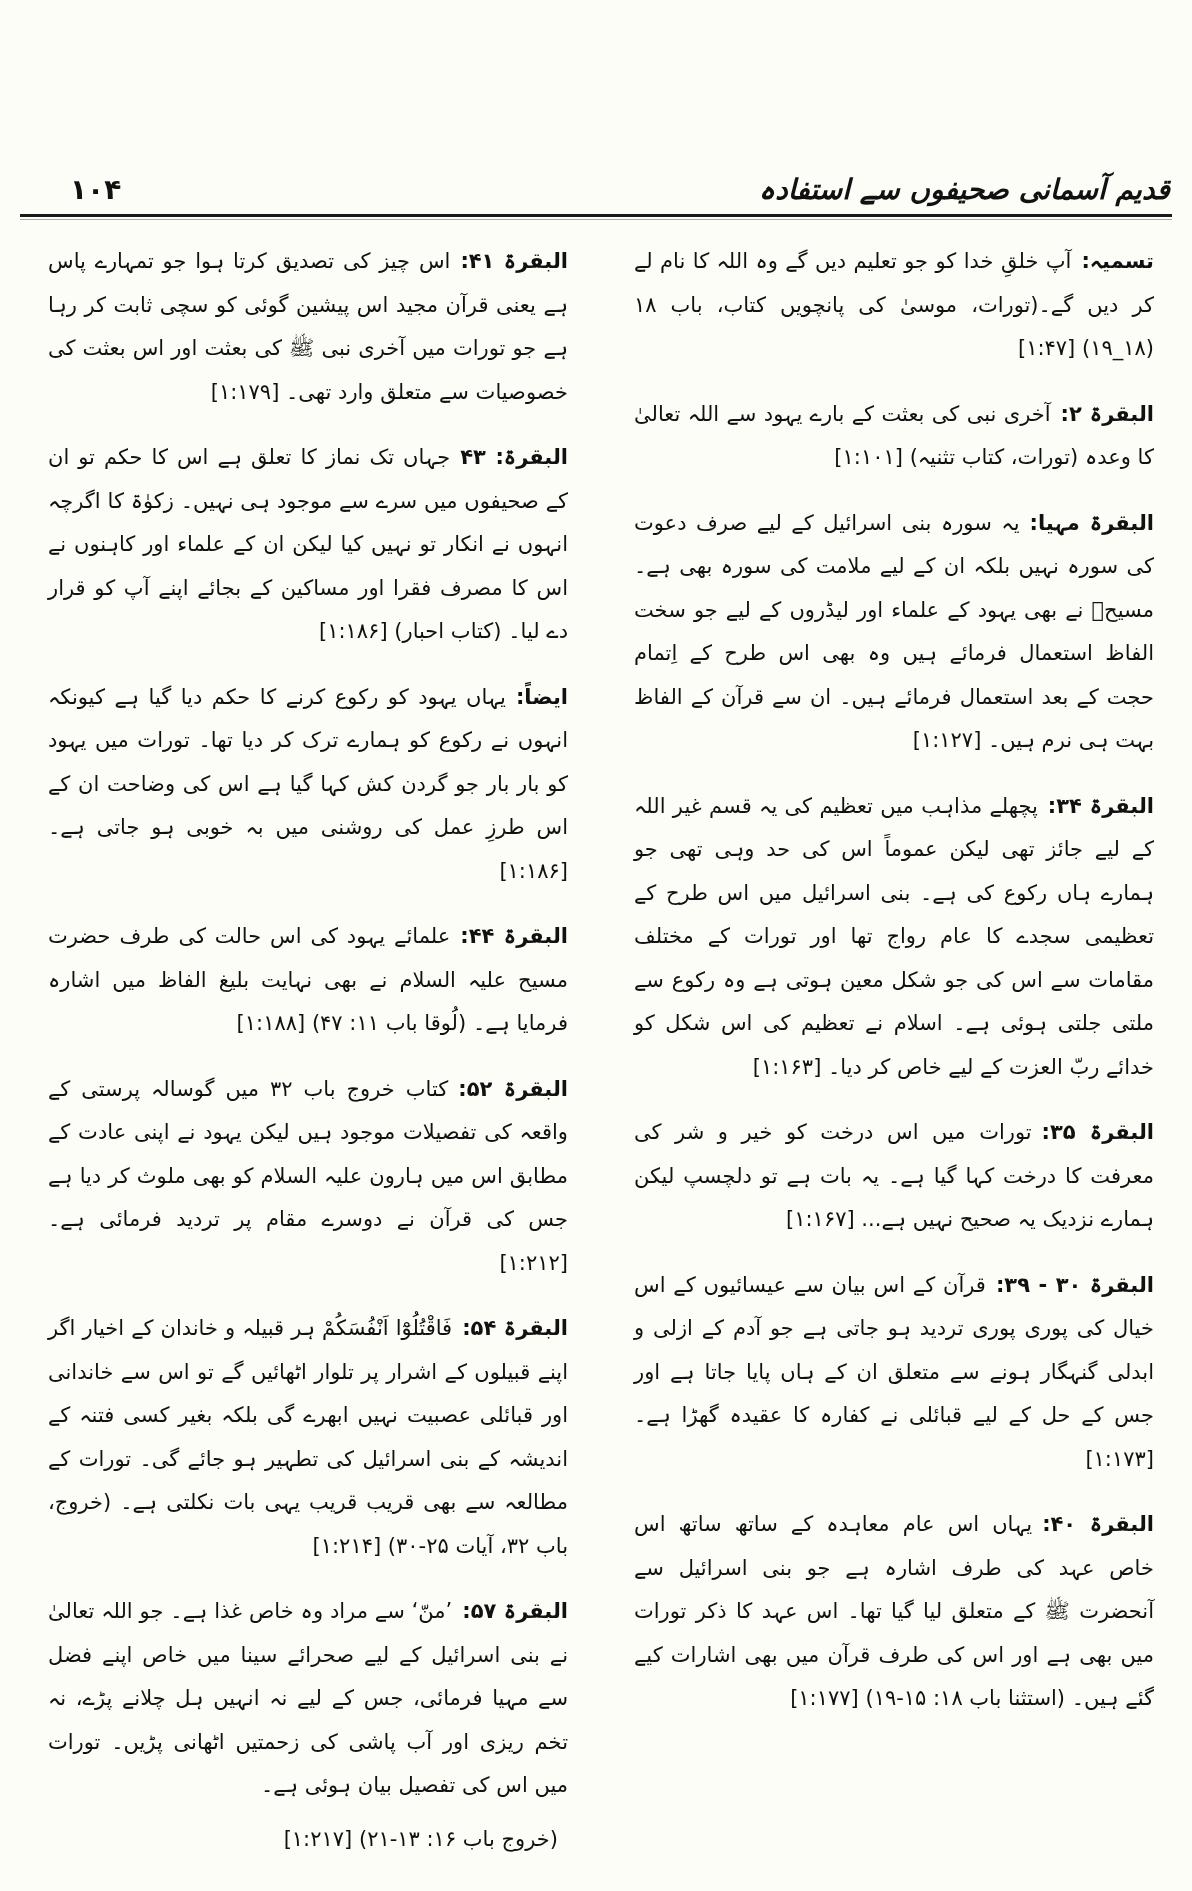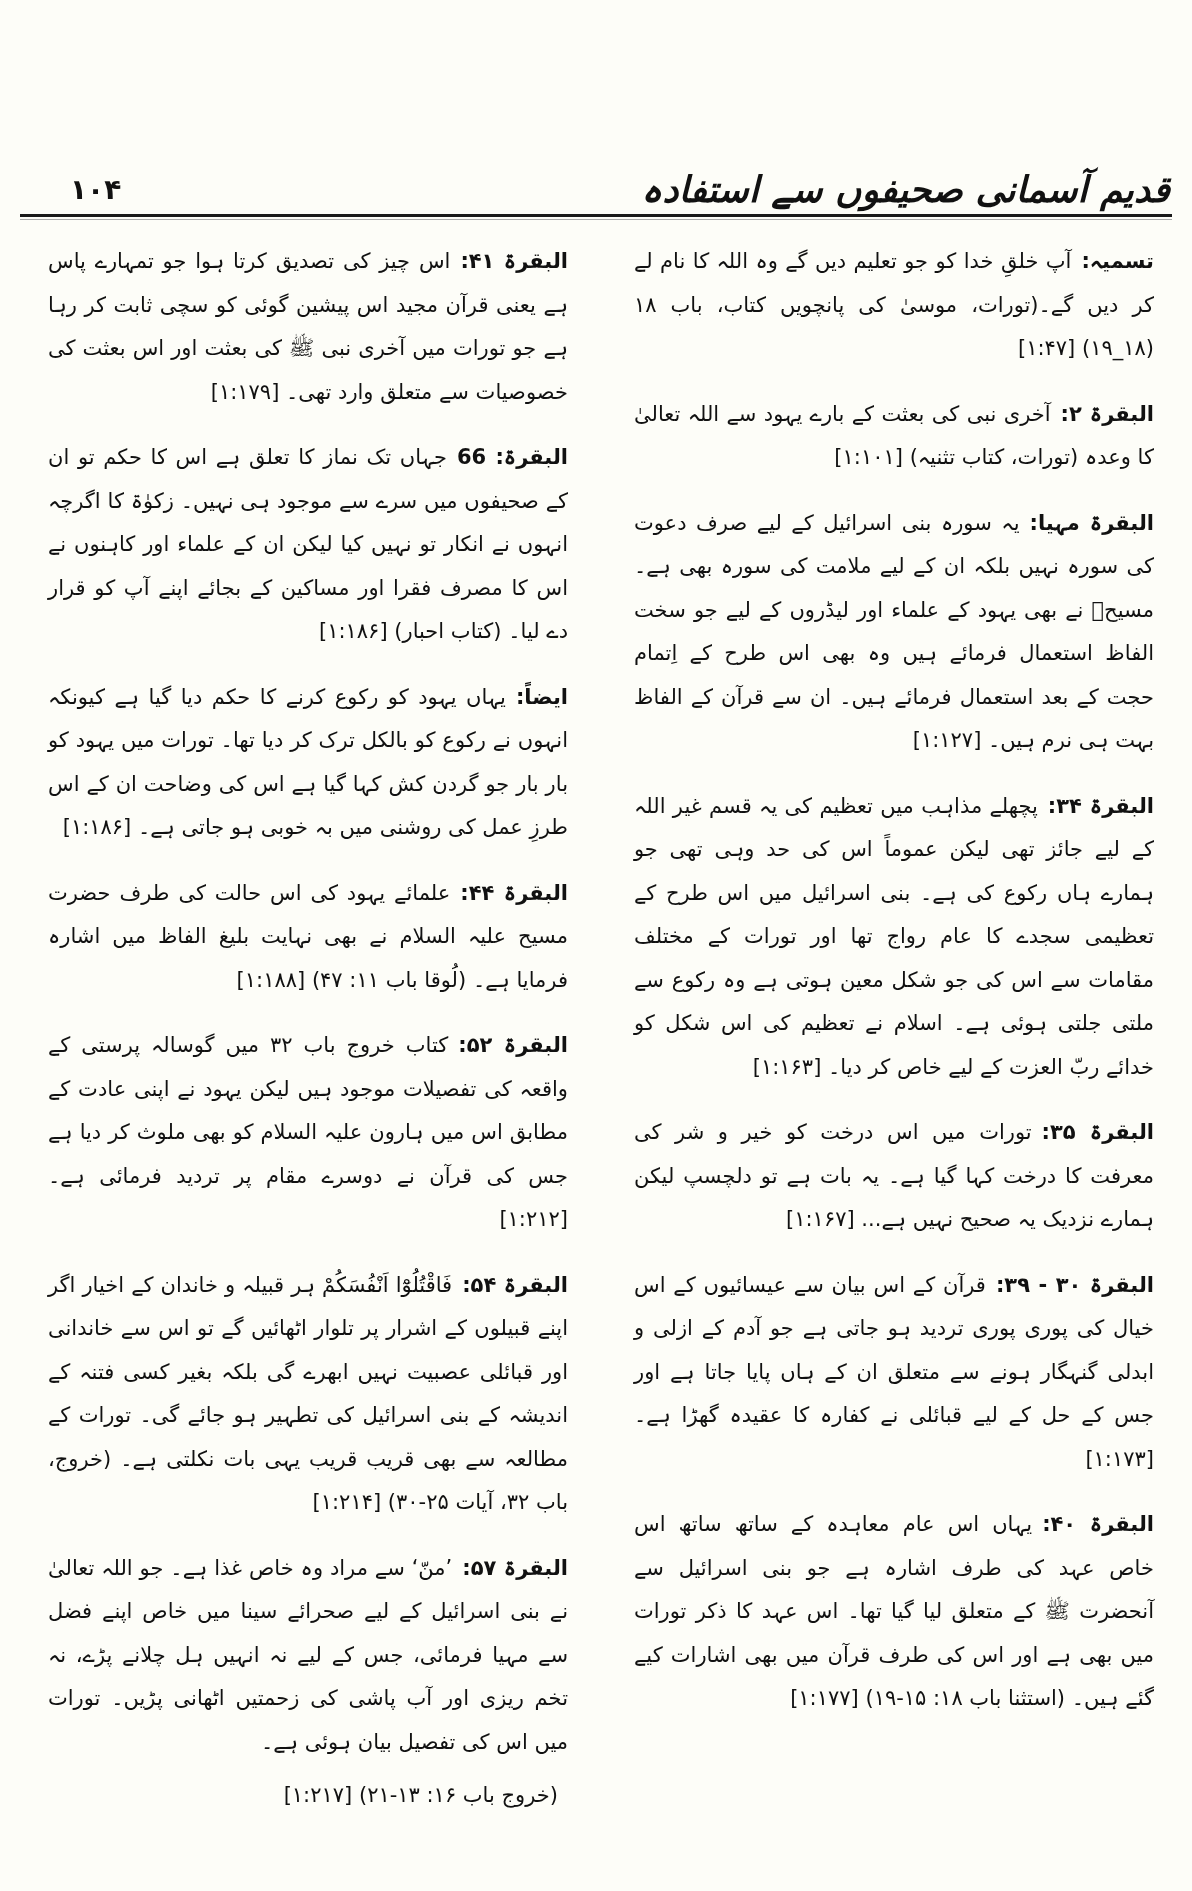--- a/index.html
+++ b/index.html
@@ -20,21 +20,21 @@
   .header {
     position: absolute;
     left: 22px; right: 22px;
     top: 168px;
     height: 44px;
     direction: rtl;
   }
   .running-title {
     position: absolute;
     right: 0; top: 2px;
-    font-size: 36px;
+    font-size: 28px;
     font-weight: bold;
     font-style: italic;
     line-height: 40px;
   }
   .page-number {
     position: absolute;
     left: 0; top: 2px;
     font-size: 28px;
     font-weight: bold;
     line-height: 40px;
@@ -88,22 +88,22 @@
     <p class="entry"><span class="entry-heading">البقرۃ ۲:</span><span class="entry-body">آخری نبی کی بعثت کے بارے یہود سے اللہ تعالیٰ کا وعدہ (تورات، کتاب تثنیہ)</span> <span class="entry-ref">[۱:۱۰۱]</span></p>
     <p class="entry"><span class="entry-heading">البقرۃ مہیا:</span><span class="entry-body">یہ سورہ بنی اسرائیل کے لیے صرف دعوت کی سورہ نہیں بلکہ ان کے لیے ملامت کی سورہ بھی ہے۔ مسیحؑ نے بھی یہود کے علماء اور لیڈروں کے لیے جو سخت الفاظ استعمال فرمائے ہیں وہ بھی اس طرح کے اِتمام حجت کے بعد استعمال فرمائے ہیں۔ ان سے قرآن کے الفاظ بہت ہی نرم ہیں۔</span> <span class="entry-ref">[۱:۱۲۷]</span></p>
     <p class="entry"><span class="entry-heading">البقرۃ ۳۴:</span><span class="entry-body">پچھلے مذاہب میں تعظیم کی یہ قسم غیر اللہ کے لیے جائز تھی لیکن عموماً اس کی حد وہی تھی جو ہمارے ہاں رکوع کی ہے۔ بنی اسرائیل میں اس طرح کے تعظیمی سجدے کا عام رواج تھا اور تورات کے مختلف مقامات سے اس کی جو شکل معین ہوتی ہے وہ رکوع سے ملتی جلتی ہوئی ہے۔ اسلام نے تعظیم کی اس شکل کو خدائے ربّ العزت کے لیے خاص کر دیا۔</span> <span class="entry-ref">[۱:۱۶۳]</span></p>
     <p class="entry"><span class="entry-heading">البقرۃ ۳۵:</span><span class="entry-body">تورات میں اس درخت کو خیر و شر کی معرفت کا درخت کہا گیا ہے۔ یہ بات ہے تو دلچسپ لیکن ہمارے نزدیک یہ صحیح نہیں ہے...</span> <span class="entry-ref">[۱:۱۶۷]</span></p>
     <p class="entry"><span class="entry-heading">البقرۃ ۳۰ - ۳۹:</span><span class="entry-body">قرآن کے اس بیان سے عیسائیوں کے اس خیال کی پوری پوری تردید ہو جاتی ہے جو آدم کے ازلی و ابدلی گنہگار ہونے سے متعلق ان کے ہاں پایا جاتا ہے اور جس کے حل کے لیے قبائلی نے کفارہ کا عقیدہ گھڑا ہے۔</span> <span class="entry-ref">[۱:۱۷۳]</span></p>
     <p class="entry"><span class="entry-heading">البقرۃ ۴۰:</span><span class="entry-body">یہاں اس عام معاہدہ کے ساتھ ساتھ اس خاص عہد کی طرف اشارہ ہے جو بنی اسرائیل سے آنحضرت ﷺ کے متعلق لیا گیا تھا۔ اس عہد کا ذکر تورات میں بھی ہے اور اس کی طرف قرآن میں بھی اشارات کیے گئے ہیں۔ (استثنا باب ۱۸: ۱۵-۱۹)</span> <span class="entry-ref">[۱:۱۷۷]</span></p>
   </div>
 
   <div class="column col-left">
     <p class="entry"><span class="entry-heading">البقرۃ ۴۱:</span><span class="entry-body">اس چیز کی تصدیق کرتا ہوا جو تمہارے پاس ہے یعنی قرآن مجید اس پیشین گوئی کو سچی ثابت کر رہا ہے جو تورات میں آخری نبی ﷺ کی بعثت اور اس بعثت کی خصوصیات سے متعلق وارد تھی۔</span> <span class="entry-ref">[۱:۱۷۹]</span></p>
-    <p class="entry"><span class="entry-heading">البقرۃ: 66</span><span class="entry-body">جہاں تک نماز کا تعلق ہے اس کا حکم تو ان کے صحیفوں میں سرے سے موجود ہی نہیں۔ زکوٰۃ کا اگرچہ انہوں نے انکار تو نہیں کیا لیکن ان کے علماء اور کاہنوں نے اس کا مصرف فقرا اور مساکین کے بجائے اپنے آپ کو قرار دے لیا۔ (کتاب احبار)</span> <span class="entry-ref">[۱:۱۸۶]</span></p>
-    <p class="entry"><span class="entry-heading">ایضاً:</span><span class="entry-body">یہاں یہود کو رکوع کرنے کا حکم دیا گیا ہے کیونکہ انہوں نے رکوع کو بالکل ترک کر دیا تھا۔ تورات میں یہود کو بار بار جو گردن کش کہا گیا ہے اس کی وضاحت ان کے اس طرزِ عمل کی روشنی میں بہ خوبی ہو جاتی ہے۔</span> <span class="entry-ref">[۱:۱۸۶]</span></p>
+    <p class="entry"><span class="entry-heading">البقرۃ: ۴۳</span><span class="entry-body">جہاں تک نماز کا تعلق ہے اس کا حکم تو ان کے صحیفوں میں سرے سے موجود ہی نہیں۔ زکوٰۃ کا اگرچہ انہوں نے انکار تو نہیں کیا لیکن ان کے علماء اور کاہنوں نے اس کا مصرف فقرا اور مساکین کے بجائے اپنے آپ کو قرار دے لیا۔ (کتاب احبار)</span> <span class="entry-ref">[۱:۱۸۶]</span></p>
+    <p class="entry"><span class="entry-heading">ایضاً:</span><span class="entry-body">یہاں یہود کو رکوع کرنے کا حکم دیا گیا ہے کیونکہ انہوں نے رکوع کو ہمارے ترک کر دیا تھا۔ تورات میں یہود کو بار بار جو گردن کش کہا گیا ہے اس کی وضاحت ان کے اس طرزِ عمل کی روشنی میں بہ خوبی ہو جاتی ہے۔</span> <span class="entry-ref">[۱:۱۸۶]</span></p>
     <p class="entry"><span class="entry-heading">البقرۃ ۴۴:</span><span class="entry-body">علمائے یہود کی اس حالت کی طرف حضرت مسیح علیہ السلام نے بھی نہایت بلیغ الفاظ میں اشارہ فرمایا ہے۔ (لُوقا باب ۱۱: ۴۷)</span> <span class="entry-ref">[۱:۱۸۸]</span></p>
     <p class="entry"><span class="entry-heading">البقرۃ ۵۲:</span><span class="entry-body">کتاب خروج باب ۳۲ میں گوسالہ پرستی کے واقعہ کی تفصیلات موجود ہیں لیکن یہود نے اپنی عادت کے مطابق اس میں ہارون علیہ السلام کو بھی ملوث کر دیا ہے جس کی قرآن نے دوسرے مقام پر تردید فرمائی ہے۔</span> <span class="entry-ref">[۱:۲۱۲]</span></p>
     <p class="entry"><span class="entry-heading">البقرۃ ۵۴:</span><span class="entry-body">فَاقْتُلُوْٓا اَنْفُسَکُمْ ہر قبیلہ و خاندان کے اخیار اگر اپنے قبیلوں کے اشرار پر تلوار اٹھائیں گے تو اس سے خاندانی اور قبائلی عصبیت نہیں ابھرے گی بلکہ بغیر کسی فتنہ کے اندیشہ کے بنی اسرائیل کی تطہیر ہو جائے گی۔ تورات کے مطالعہ سے بھی قریب قریب یہی بات نکلتی ہے۔ (خروج، باب ۳۲، آیات ۲۵-۳۰)</span> <span class="entry-ref">[۱:۲۱۴]</span></p>
     <p class="entry"><span class="entry-heading">البقرۃ ۵۷:</span><span class="entry-body">’منّ‘ سے مراد وہ خاص غذا ہے۔ جو اللہ تعالیٰ نے بنی اسرائیل کے لیے صحرائے سینا میں خاص اپنے فضل سے مہیا فرمائی، جس کے لیے نہ انہیں ہل چلانے پڑے، نہ تخم ریزی اور آب پاشی کی زحمتیں اٹھانی پڑیں۔ تورات میں اس کی تفصیل بیان ہوئی ہے۔</span> <span class="entry-ref"></span></p>
     <p class="entry" style="margin-top:-12px;"><span class="entry-heading"></span><span class="entry-body">(خروج باب ۱۶: ۱۳-۲۱)</span> <span class="entry-ref">[۱:۲۱۷]</span></p>
   </div>
 
 </div>
 
 </body></html>

